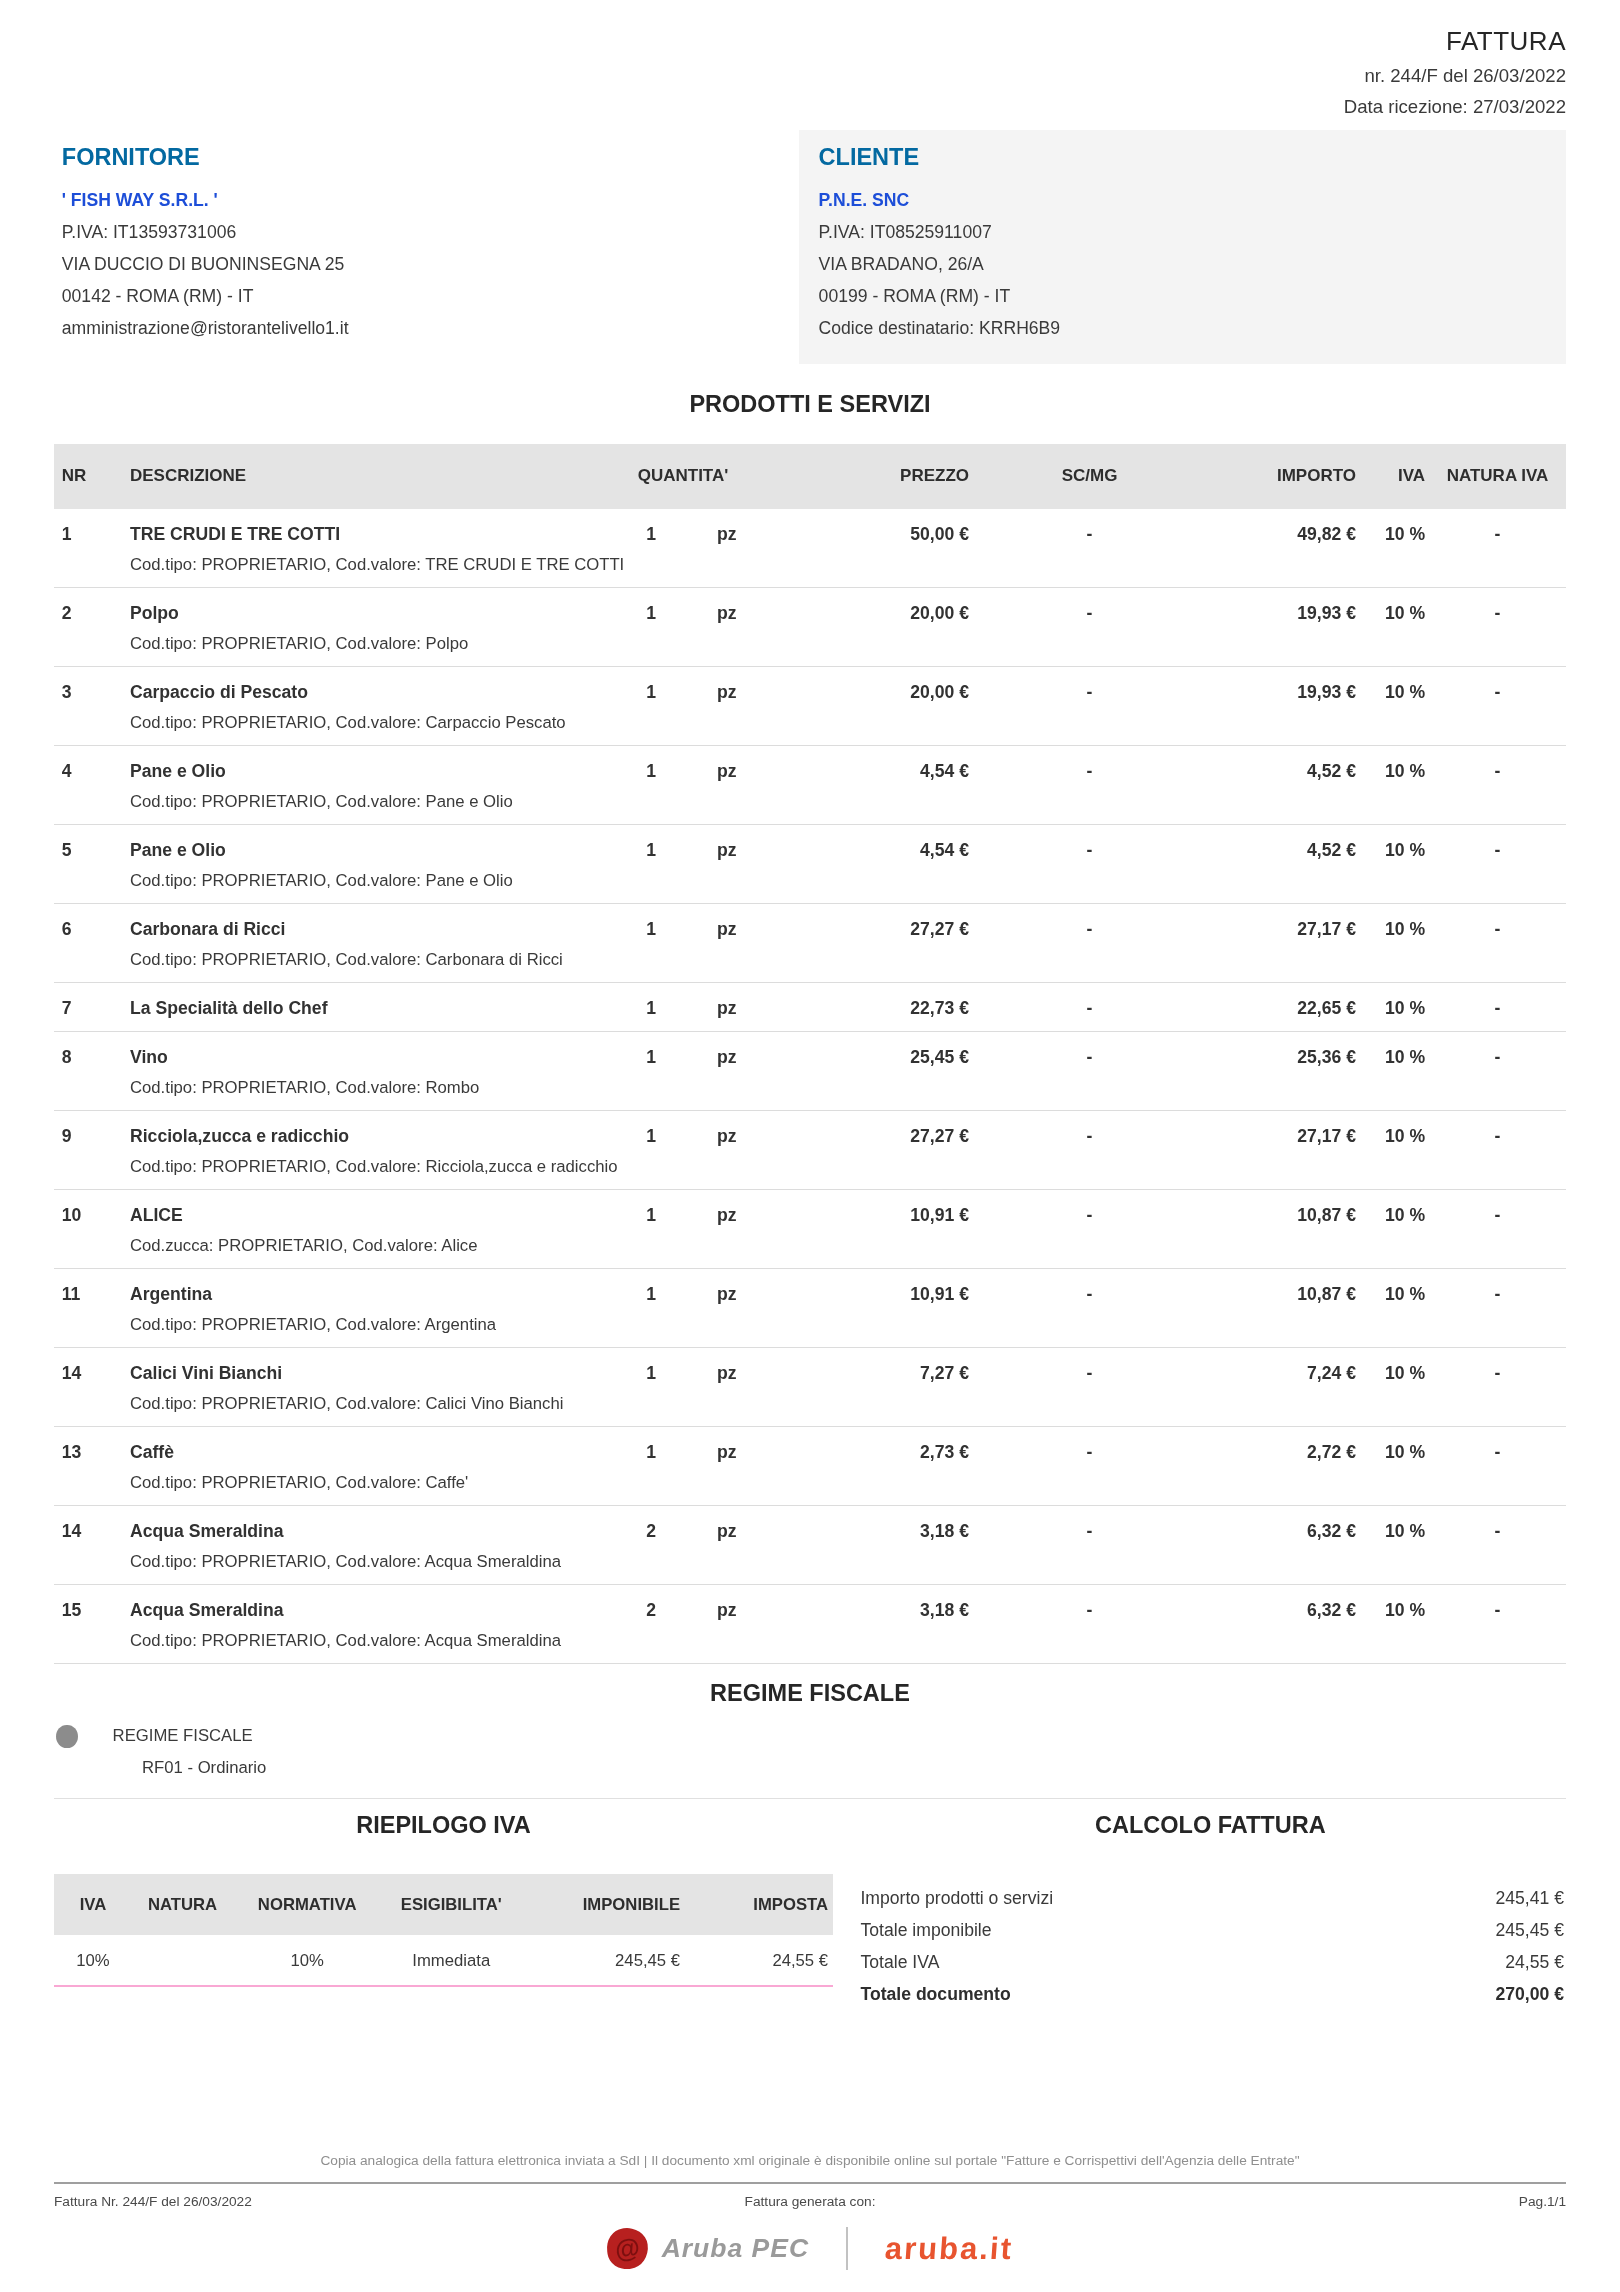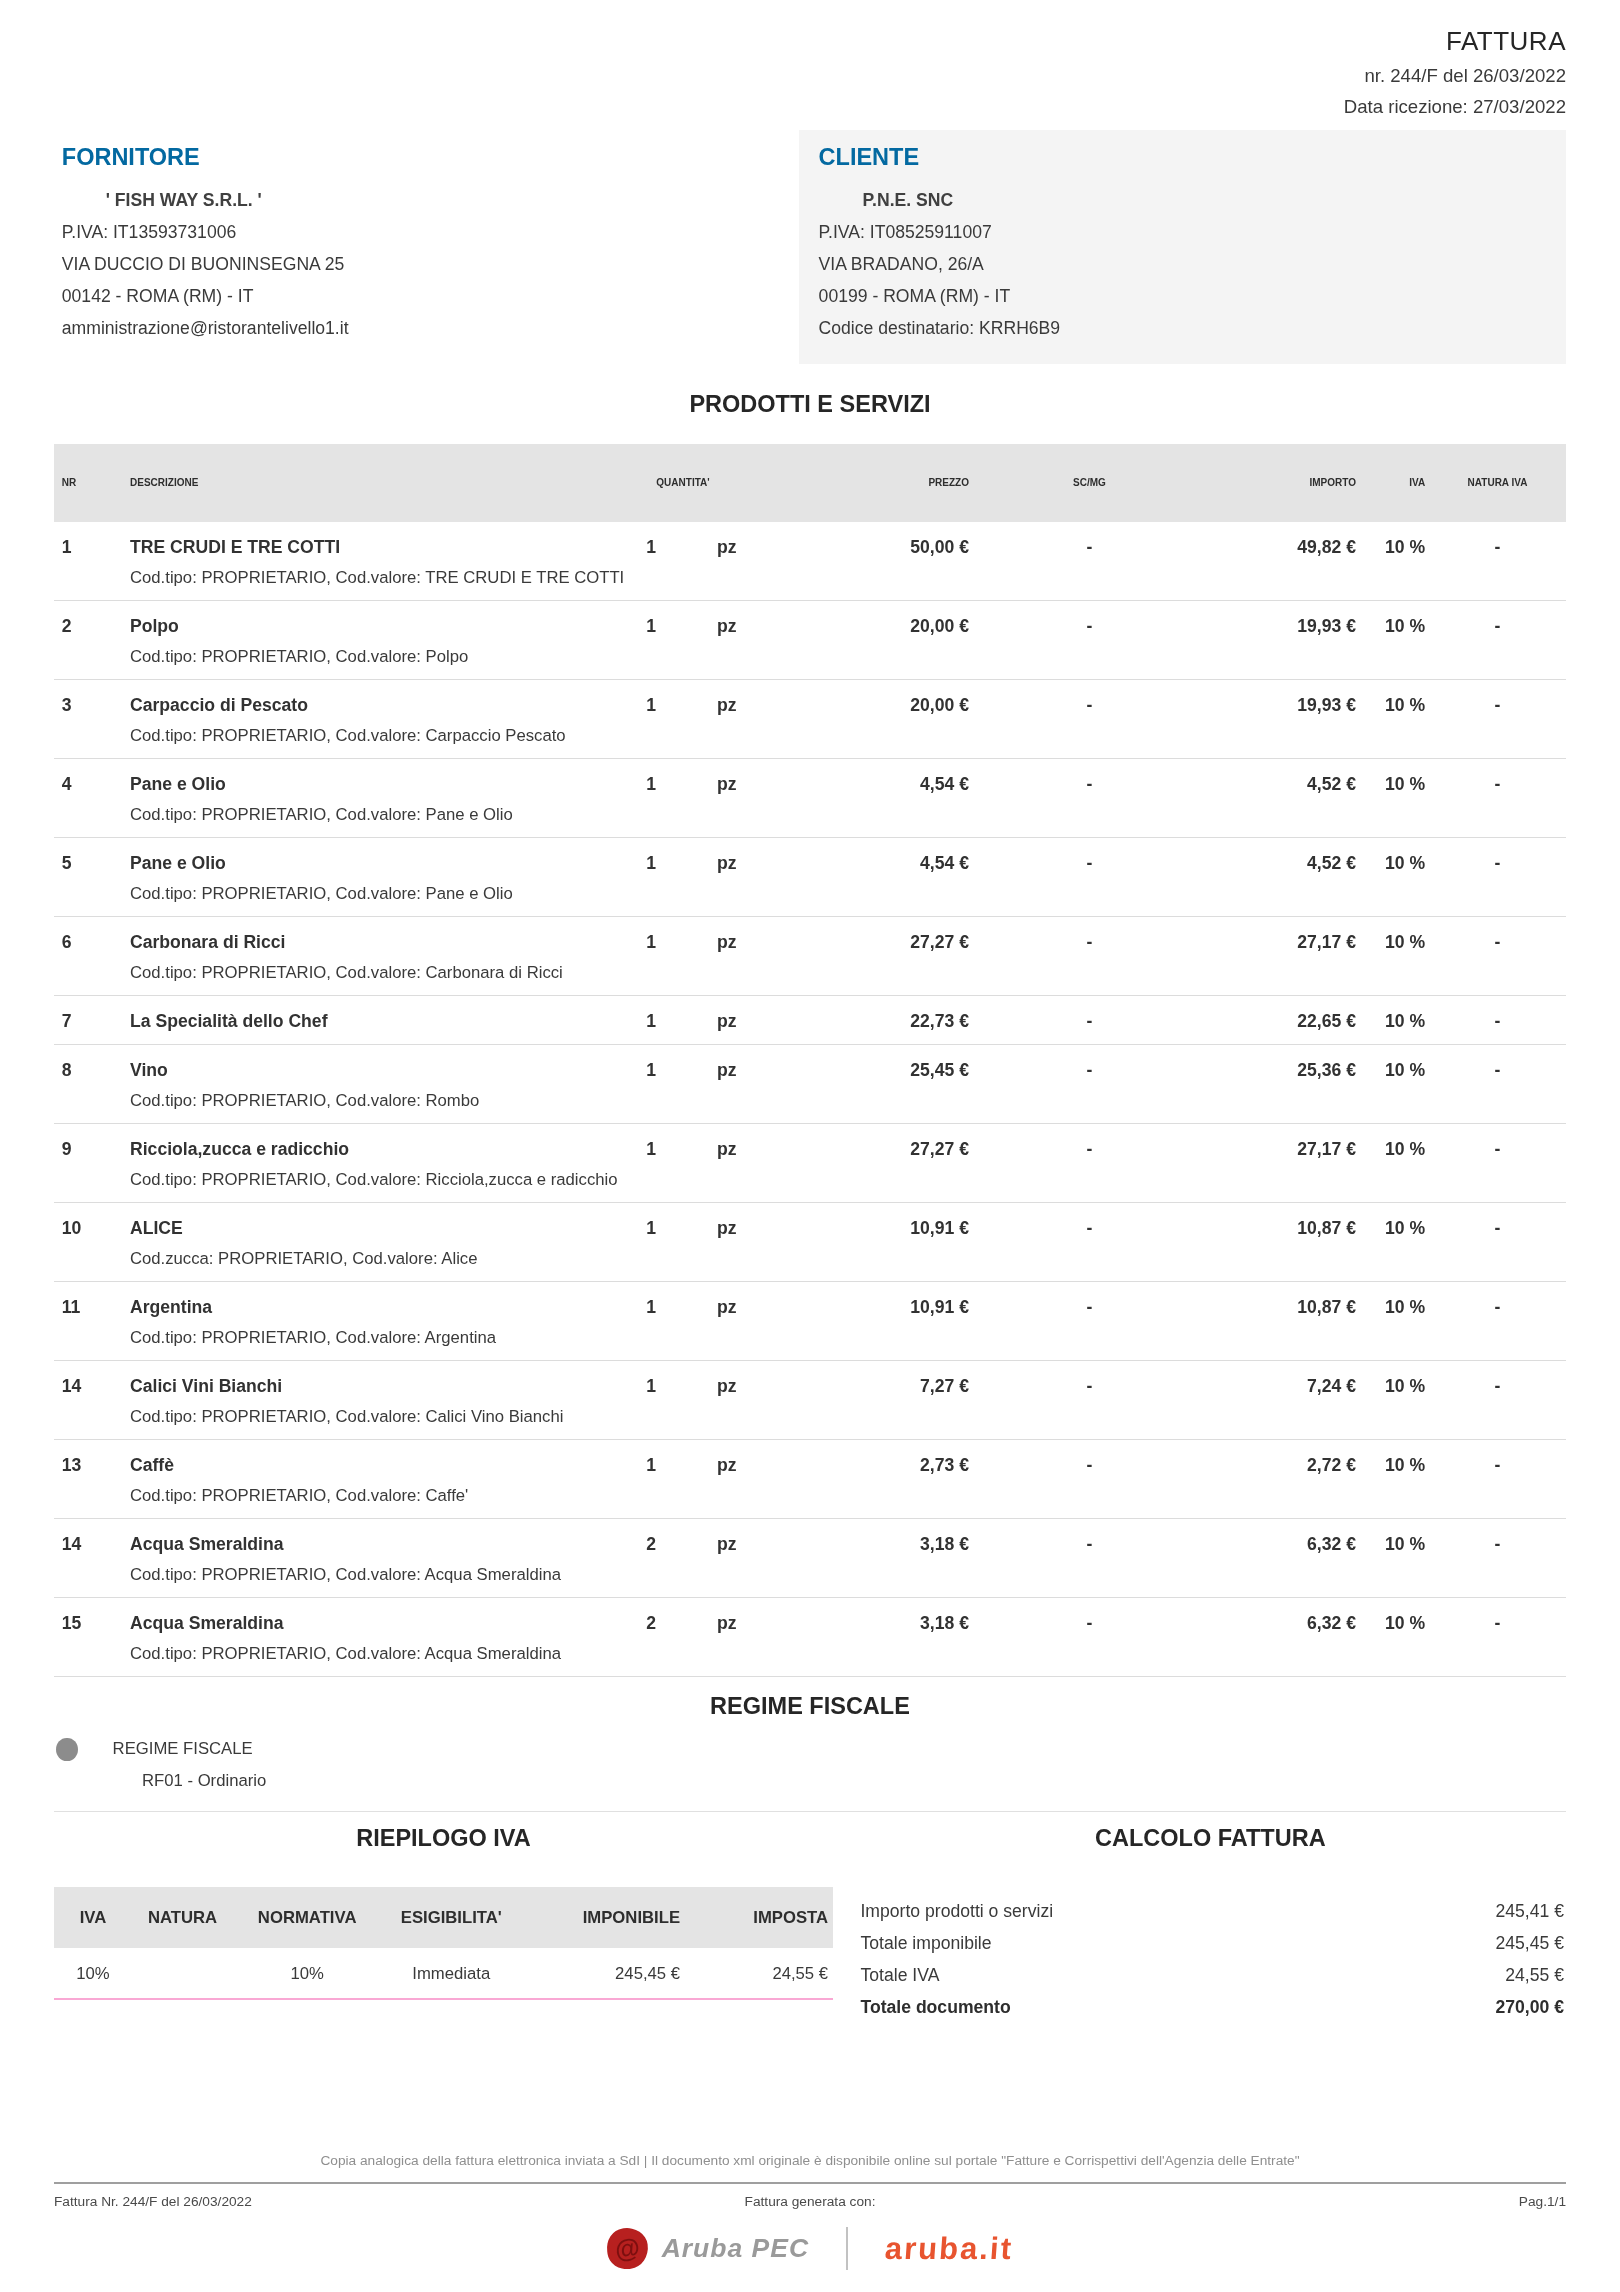--- a/index.html
+++ b/index.html
@@ -19,32 +19,32 @@
   .doc-title { font-size: 26px; font-weight: normal; color: #262626; letter-spacing: 0.5px; }
   .doc-sub { font-size: 18.6px; margin-top: 8.8px; color: #3a3a3a; }
 
   
   .parties { display: flex; margin-top: 11.8px; }
   .party { padding: 13.7px 19.6px 19.6px 7.8px; }
   .fornitore { flex: 0 0 745px; }
   .cliente { flex: 1 1 auto; background: #f4f4f4; padding-left: 19.6px; }
   .party-heading { font-size: 23.5px; font-weight: bold; color: #0369a1; margin-bottom: 13.7px; }
   .party-line { font-size: 17.6px; line-height: 32px; }
-  .party-name { font-weight: bold; color: #404040; margin-left: 44px; }
+  .party-name { font-weight: bold; color: #1d4ed8; }
 
   
   .section-heading { text-align: center; font-size: 23.5px; font-weight: bold; color: #262626; }
   .products-heading { margin-top: 27.4px; }
   .prod-header {
     display: grid;
     grid-template-columns: 76px 482px 142px 215px 241px 146px 74px 135px;
     background: #e4e4e4;
     margin-top: 25.5px;
-    height: 78px; align-items: center;
-    font-size: 10px; font-weight: bold; color: #2e2e2e;
+    height: 65px; align-items: center;
+    font-size: 17px; font-weight: bold; color: #2e2e2e;
   }
   .prod-header .h-nr { padding-left: 7.8px; }
   .prod-header .h-qty { text-align: center; }
   .prod-header .h-price { text-align: right; }
   .prod-header .h-sc { text-align: center; }
   .prod-header .h-amount { text-align: right; }
   .prod-header .h-iva { text-align: right; padding-right: 4.9px; }
   .prod-header .h-natura { text-align: center; }
 
   .prod-row { border-bottom: 1px solid #dcdcdc; padding: 10.8px 0 8.8px 0; }

